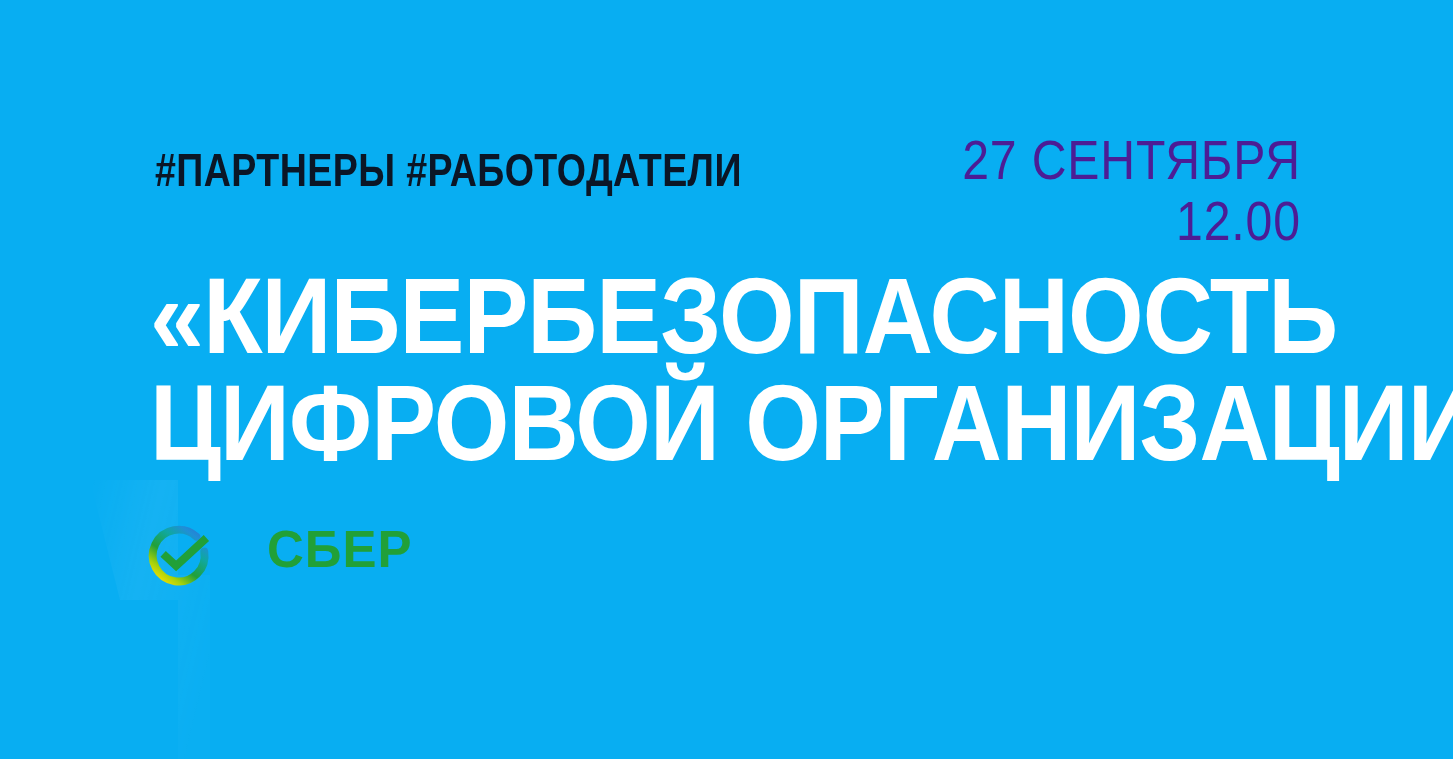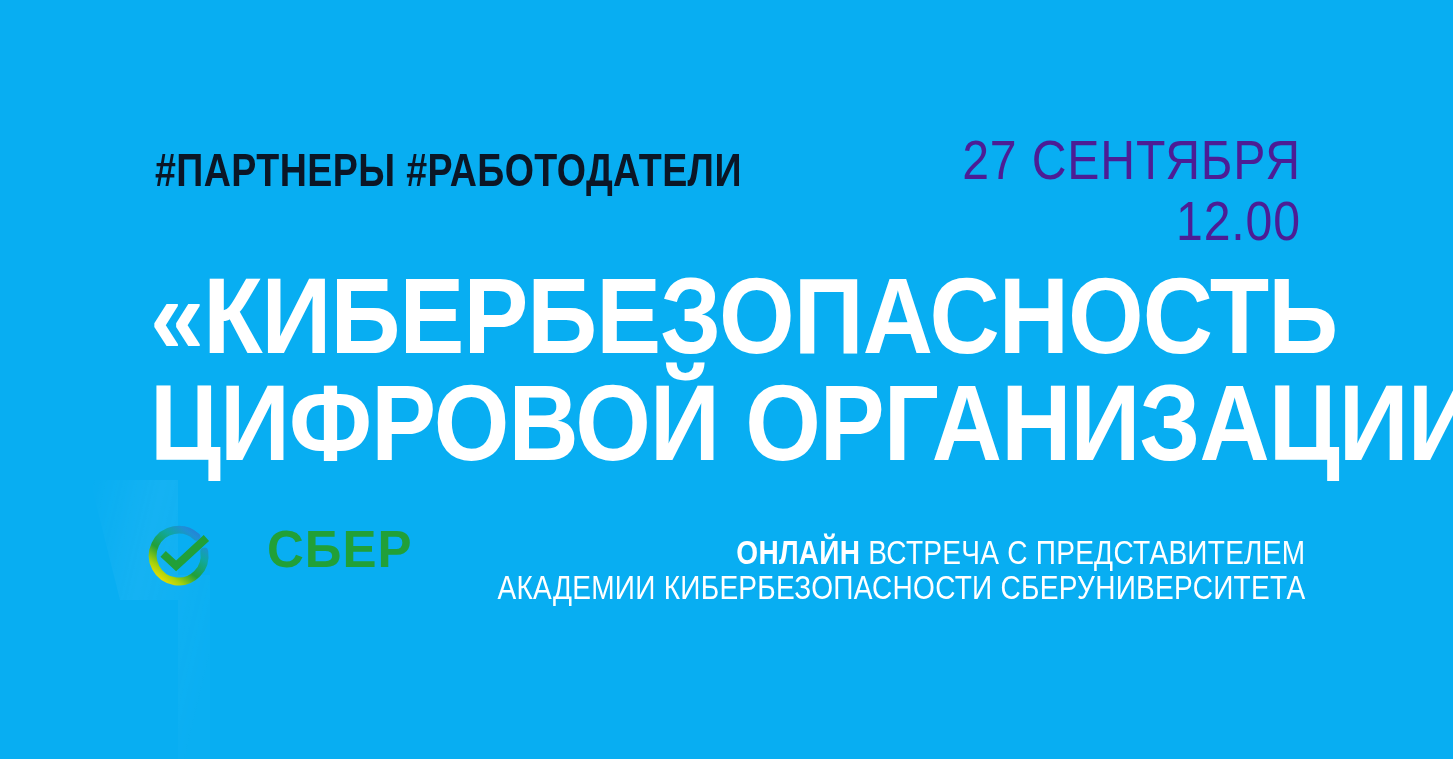--- a/index.html
+++ b/index.html
@@ -194,20 +194,14 @@
       </defs>
 
       <path d="M 78 24
                A 36 36 0 1 0 86 46" fill="none" stroke="url(#ringGrad)" stroke-width="11" stroke-linecap="round" transform="rotate(-8 50 50)"></path>
 
       <path d="M 32 48 L 46 61 L 84 26" fill="none" stroke="#21A038" stroke-width="11" stroke-linecap="square" stroke-linejoin="miter"></path>
     </svg>
     <div class="logo-sber">СБЕР</div>
   </div>
 
-  <div class="descriptor">
-    <div class="descriptor-line">
-      <span class="descriptor-strong">ОНЛАЙН</span><span> ВСТРЕЧА С ПРЕДСТАВИТЕЛЕМ</span>
-    </div>
-    <div class="descriptor-line">АКАДЕМИИ КИБЕРБЕЗОПАСНОСТИ СБЕРУНИВЕРСИТЕТА</div>
-  </div>
 
 </div>
 
 </body></html>

